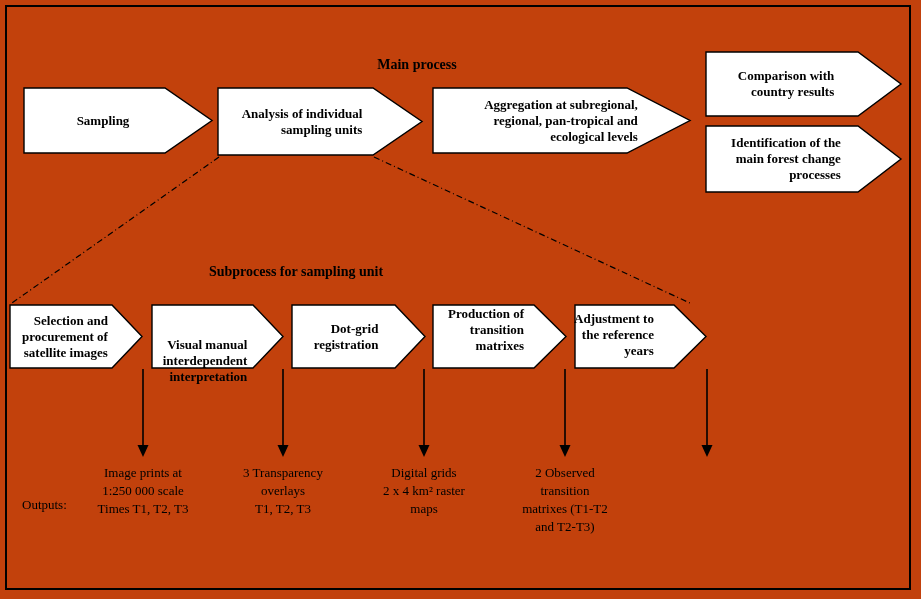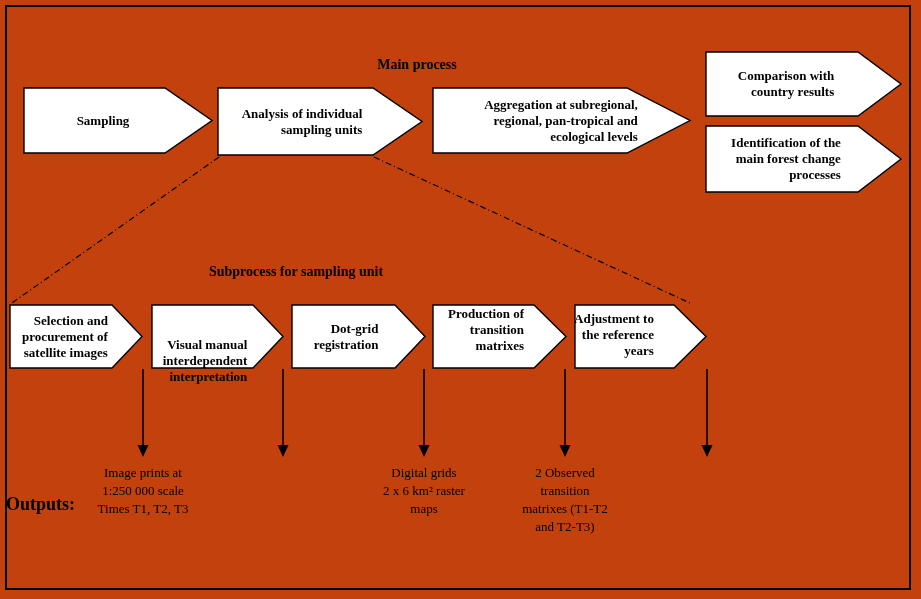--- a/index.html
+++ b/index.html
@@ -31,22 +31,23 @@
     white-space:pre;
   }
   .outtext{
     position:absolute;
     text-align:center;
     font-weight:normal;font-size:13px;line-height:18px;
     white-space:pre-line;
   }
   .outlabel{
     position:absolute;
-    font-weight:bold;font-size:18px;line-height:17px;
+    font-weight:normal;font-size:13px;line-height:17px;
     white-space:pre;
+    padding-left:16px;
   }
   polygon.flowbox{fill:#ffffff;stroke:#000000;stroke-width:1.4;}
   line.connector{stroke:#000000;stroke-width:1.2;stroke-dasharray:6 3 1 3;}
   line.outarrow{stroke:#000000;stroke-width:1.6;}
   polygon.arrowhead{fill:#000000;stroke:none;}
 </style>
 </head>
 <body>
 
 <div id="canvas">
@@ -109,21 +110,24 @@
 transition
 matrixes</div>
   <div class="boxtext" style="left:559px;top:305px;width:110px;height:59px;">Adjustment to
 the reference
 years</div>
 
   <div class="outlabel" style="left:6px;top:496px;width:82px;">Outputs:</div>
   <div class="outtext" style="left:68px;top:464px;width:150px;">Image prints at
 1:250 000 scale
 Times T1, T2, T3</div>
+  <div class="outtext" style="left:208px;top:464px;width:150px;">3 Transparency
+overlays
+T1, T2, T3</div>
   <div class="outtext" style="left:349px;top:464px;width:150px;">Digital grids
-2 x 6 km² raster
+2 x 4 km² raster
 maps</div>
   <div class="outtext" style="left:490px;top:464px;width:150px;">2 Observed
 transition
 matrixes (T1-T2
 and T2-T3)</div>
 
 </div>
 
 </body></html>

